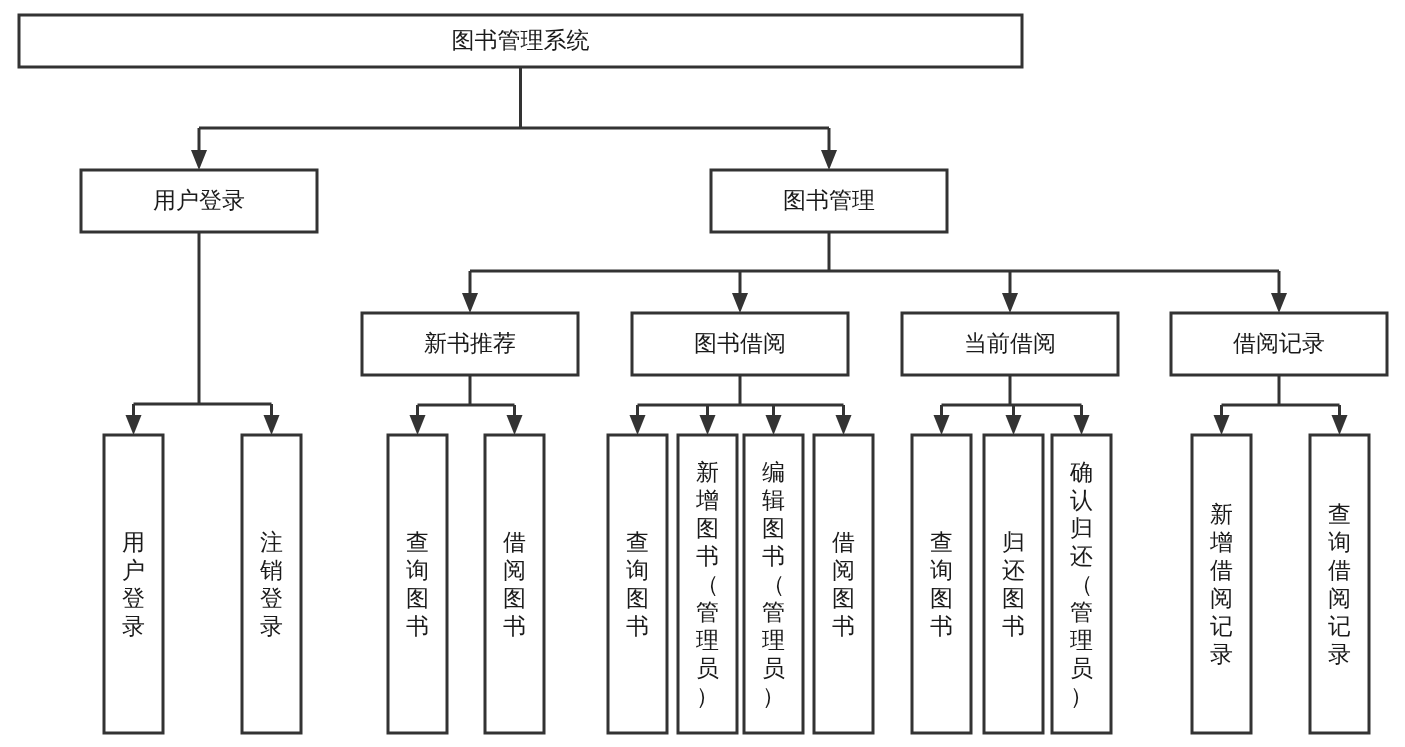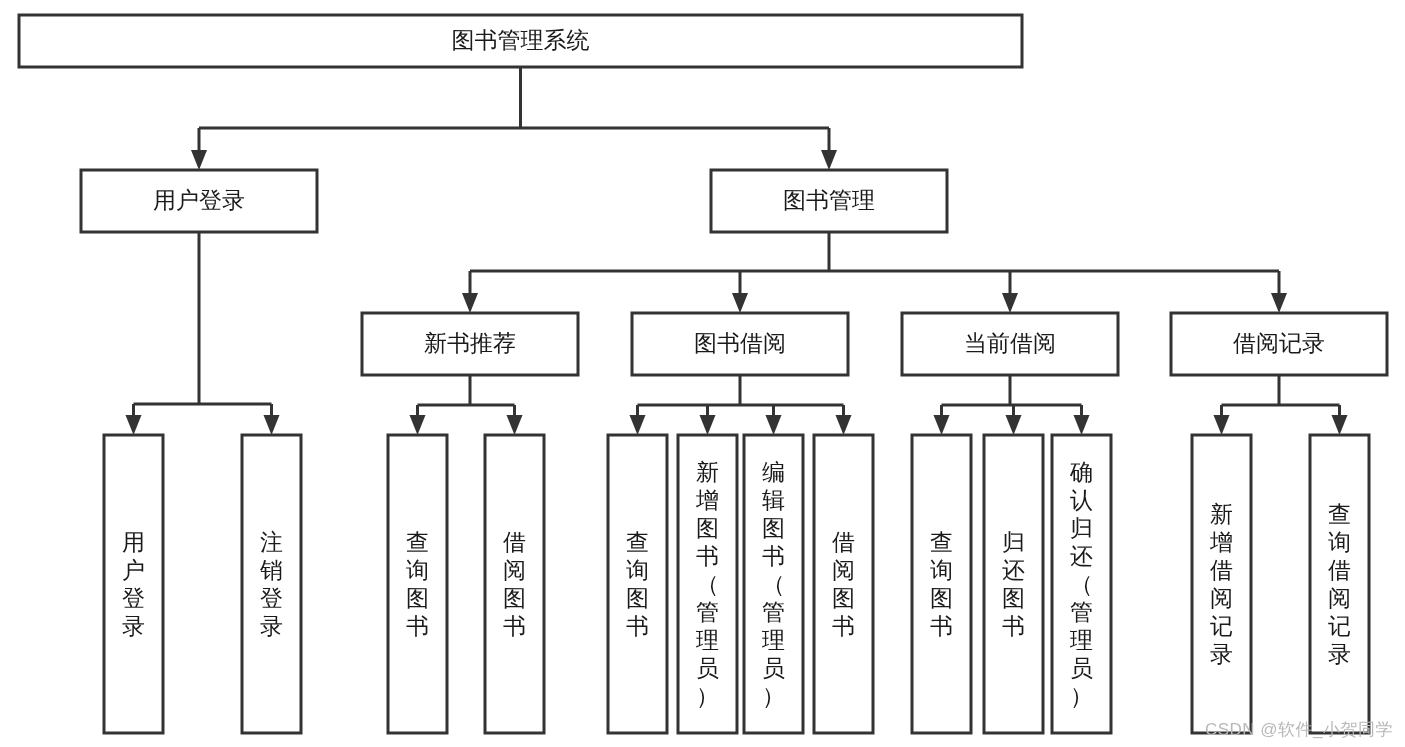--- a/index.html
+++ b/index.html
@@ -200,14 +200,13 @@
         <g>
           <rect x="1192" y="435" width="59" height="298" class="node-rect"></rect>
           <text x="1221.5" class="leaf-label"><tspan x="1221.5" y="521.84">新</tspan><tspan x="1221.5" y="549.84">增</tspan><tspan x="1221.5" y="577.84">借</tspan><tspan x="1221.5" y="605.84">阅</tspan><tspan x="1221.5" y="633.84">记</tspan><tspan x="1221.5" y="661.84">录</tspan></text>
         </g>
         <g>
           <rect x="1310" y="435" width="59" height="298" class="node-rect"></rect>
           <text x="1339.5" class="leaf-label"><tspan x="1339.5" y="521.84">查</tspan><tspan x="1339.5" y="549.84">询</tspan><tspan x="1339.5" y="577.84">借</tspan><tspan x="1339.5" y="605.84">阅</tspan><tspan x="1339.5" y="633.84">记</tspan><tspan x="1339.5" y="661.84">录</tspan></text>
         </g>
       </g>
   </svg>
-  <div class="watermark">CSDN @软件_小贺同学</div>
 </div>
 
 </body></html>

